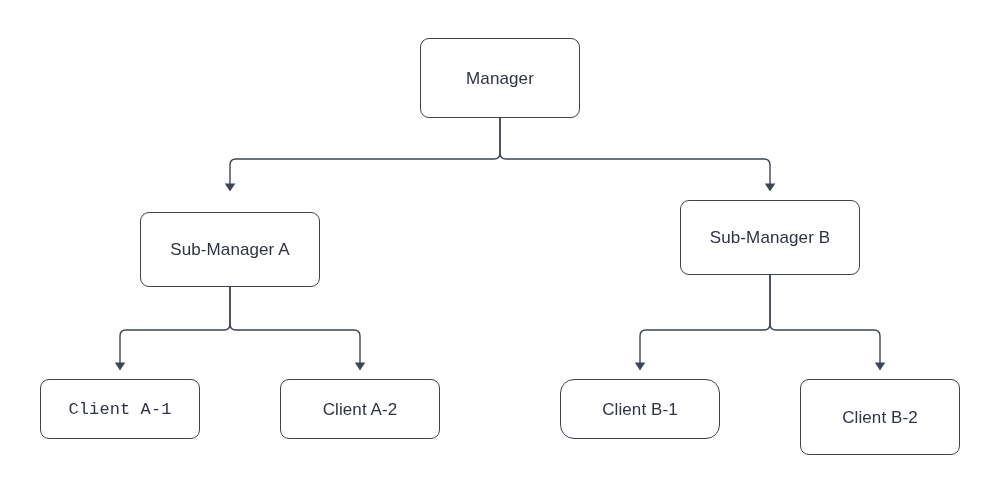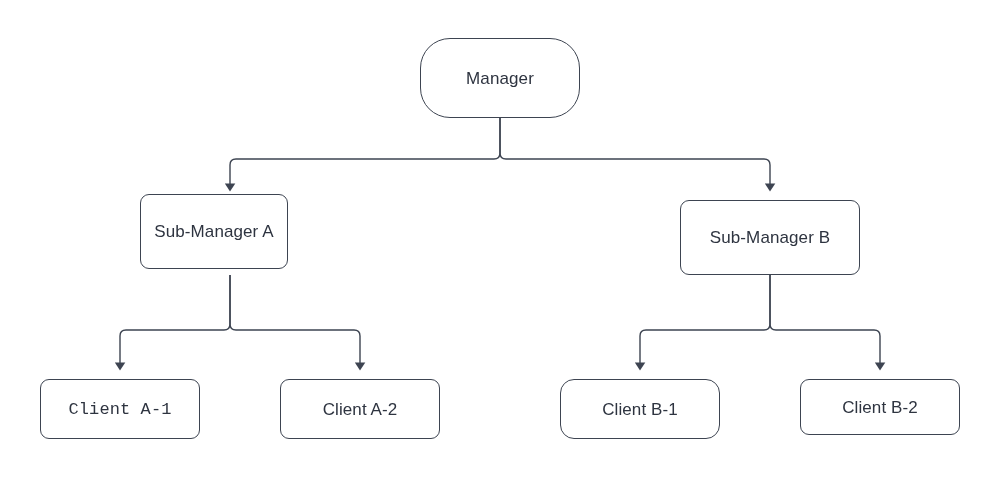--- a/index.html
+++ b/index.html
@@ -38,27 +38,27 @@
     z-index: 2;
   }
   .node-label {
     color: #2e3440;
     font-size: 17px;
     font-weight: 400;
     letter-spacing: 0.1px;
     line-height: 1;
     white-space: nowrap;
   }
-  #node-manager      { left: 420px; top: 38px;  width: 160px; height: 80px; border-radius: 30px; }
-  #node-submanager-a { left: 140px; top: 194px; width: 148px; height: 75px; }
+  #node-manager      { left: 420px; top: 38px;  width: 160px; height: 80px; }
+  #node-submanager-a { left: 140px; top: 212px; width: 180px; height: 75px; }
   #node-submanager-b { left: 680px; top: 200px; width: 180px; height: 75px; text-align: right; }
   #node-client-a1    { left: 40px;  top: 379px; width: 160px; height: 60px; font-family: Liberation Mono, monospace; }
   #node-client-a2    { left: 280px; top: 379px; width: 160px; height: 60px; }
   #node-client-b1    { left: 560px; top: 379px; width: 160px; height: 60px; border-radius: 14px; }
-  #node-client-b2    { left: 800px; top: 379px; width: 160px; height: 56px; }
+  #node-client-b2    { left: 800px; top: 379px; width: 160px; height: 76px; }
 </style>
 </head>
 <body>
 
 <div id="diagram-root">
 
   <svg id="connector-layer" width="1000" height="480" viewBox="0 0 1000 480" fill="none" xmlns="http://www.w3.org/2000/svg">
 
     <defs>
       <marker id="arrowhead" markerWidth="11" markerHeight="11" refX="3.6" refY="5.5" orient="auto" markerUnits="userSpaceOnUse">

